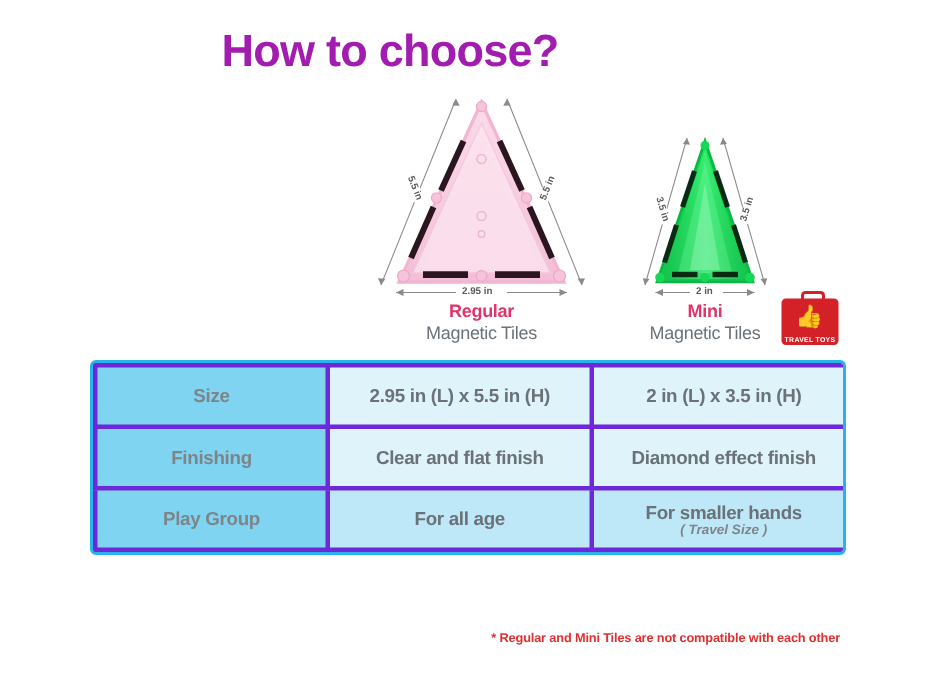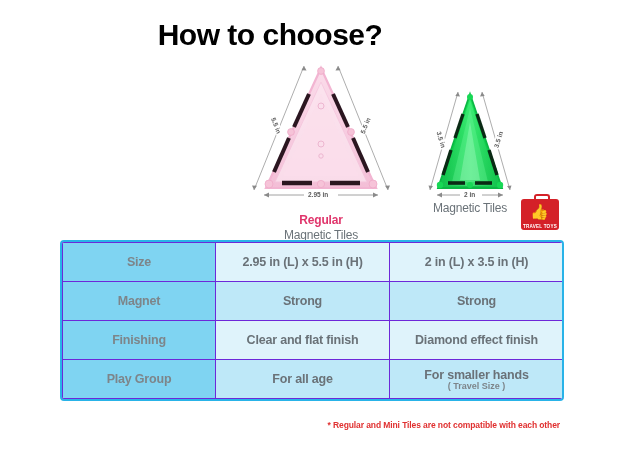--- a/index.html
+++ b/index.html
@@ -12,26 +12,26 @@
     background: #ffffff;
     font-family: "Liberation Sans", sans-serif;
     overflow: hidden;
     position: relative;
   }
 
   
   #page-title {
     position: absolute;
     top: 18px;
-    left: 10px;
+    left: 0;
     width: 520px;
     text-align: center;
     font-size: 30px;
     font-weight: bold;
-    color: #000000;
+    color: #a21caf;
     letter-spacing: -0.5px;
   }
 
   
   #products {
     position: absolute;
     top: 60px;
     left: 0;
     width: 624px;
     height: 175px;
@@ -43,21 +43,21 @@
   }
 
   .tile-wrap {
     position: relative;
   }
 
   .tile-name {
     font-size: 12px;
     font-weight: bold;
     color: #E0356B;
-    margin-top: 13px;
+    margin-top: 0;
     letter-spacing: -0.2px;
   }
   .tile-sub {
     font-size: 12px;
     font-weight: normal;
     color: #6A7278;
     letter-spacing: -0.2px;
     margin-top: 1px;
   }
 
@@ -124,21 +124,21 @@
     border-collapse: collapse;
     overflow: hidden;
     background: #DFF3FB;
   }
   #compare-table table {
     border-collapse: collapse;
     width: 500px;
     table-layout: fixed;
   }
   #compare-table td {
-    border: 1px solid #6d28d9;
+    border: 3px solid #6d28d9;
     text-align: center;
     vertical-align: middle;
     font-size: 12.5px;
     font-weight: bold;
     color: #6A7278;
     letter-spacing: -0.2px;
     padding: 0;
     height: 38px;
   }
   #compare-table td.label-cell {
@@ -155,20 +155,21 @@
   tr.row-b td.label-cell { background: #7FD4F2; }
   tr.row-b td.val-cell   { background: #BEE8F8; }
 
   .cell-sub {
     display: block;
     font-size: 9px;
     font-weight: bold;
     color: #7D858A;
     margin-top: -1px;
     letter-spacing: 0px;
+    font-style: italic;
   }
 
   
   #footnote {
     position: absolute;
     left: 0;
     top: 420px;
     width: 560px;
     text-align: right;
     font-size: 8.5px;
@@ -291,43 +292,39 @@
 
         <line x1="27" y1="113" x2="93" y2="113" stroke="#8a8a8a" stroke-width="0.8"></line>
         <polygon points="27,113 32,110.6 32,115.4" fill="#8a8a8a"></polygon>
         <polygon points="93,113 88,110.6 88,115.4" fill="#8a8a8a"></polygon>
         <rect x="50" y="109" width="22" height="8" fill="#ffffff"></rect>
       </svg>
       <span class="dim" style="left:22px; top:54px; transform:rotate(73deg); transform-origin:center; background:#fff; padding:0 1px;">3.5 in</span>
       <span class="dim" style="left:79px; top:54px; transform:rotate(-73deg); transform-origin:center; background:#fff; padding:0 1px;">3.5 in</span>
       <span class="dim" style="left:52px; top:109px; background:#fff; padding:0 2px;">2 in</span>
     </div>
+    <div class="tile-name">Mini</div>
     <div class="tile-sub">Magnetic Tiles</div>
   </div>
 </div>
 
 <div id="travel-badge">
   <div class="handle"></div>
   <div class="case"></div>
   <div class="thumb">👍</div>
   <div class="badge-text">TRAVEL TOYS</div>
 </div>
 
 <div id="compare-table">
   <table>
     <tbody>
       <tr class="row-a">
         <td class="label-cell">Size</td>
         <td class="val-cell">2.95 in (L) x 5.5 in (H)</td>
         <td class="val-cell">2 in (L) x 3.5 in (H)</td>
-      </tr>
-      <tr class="row-b">
-        <td class="label-cell">Magnet</td>
-        <td class="val-cell">Strong</td>
-        <td class="val-cell">Strong</td>
       </tr>
       <tr class="row-a">
         <td class="label-cell">Finishing</td>
         <td class="val-cell">Clear and flat finish</td>
         <td class="val-cell">Diamond effect finish</td>
       </tr>
       <tr class="row-b">
         <td class="label-cell">Play Group</td>
         <td class="val-cell">For all age</td>
         <td class="val-cell">

